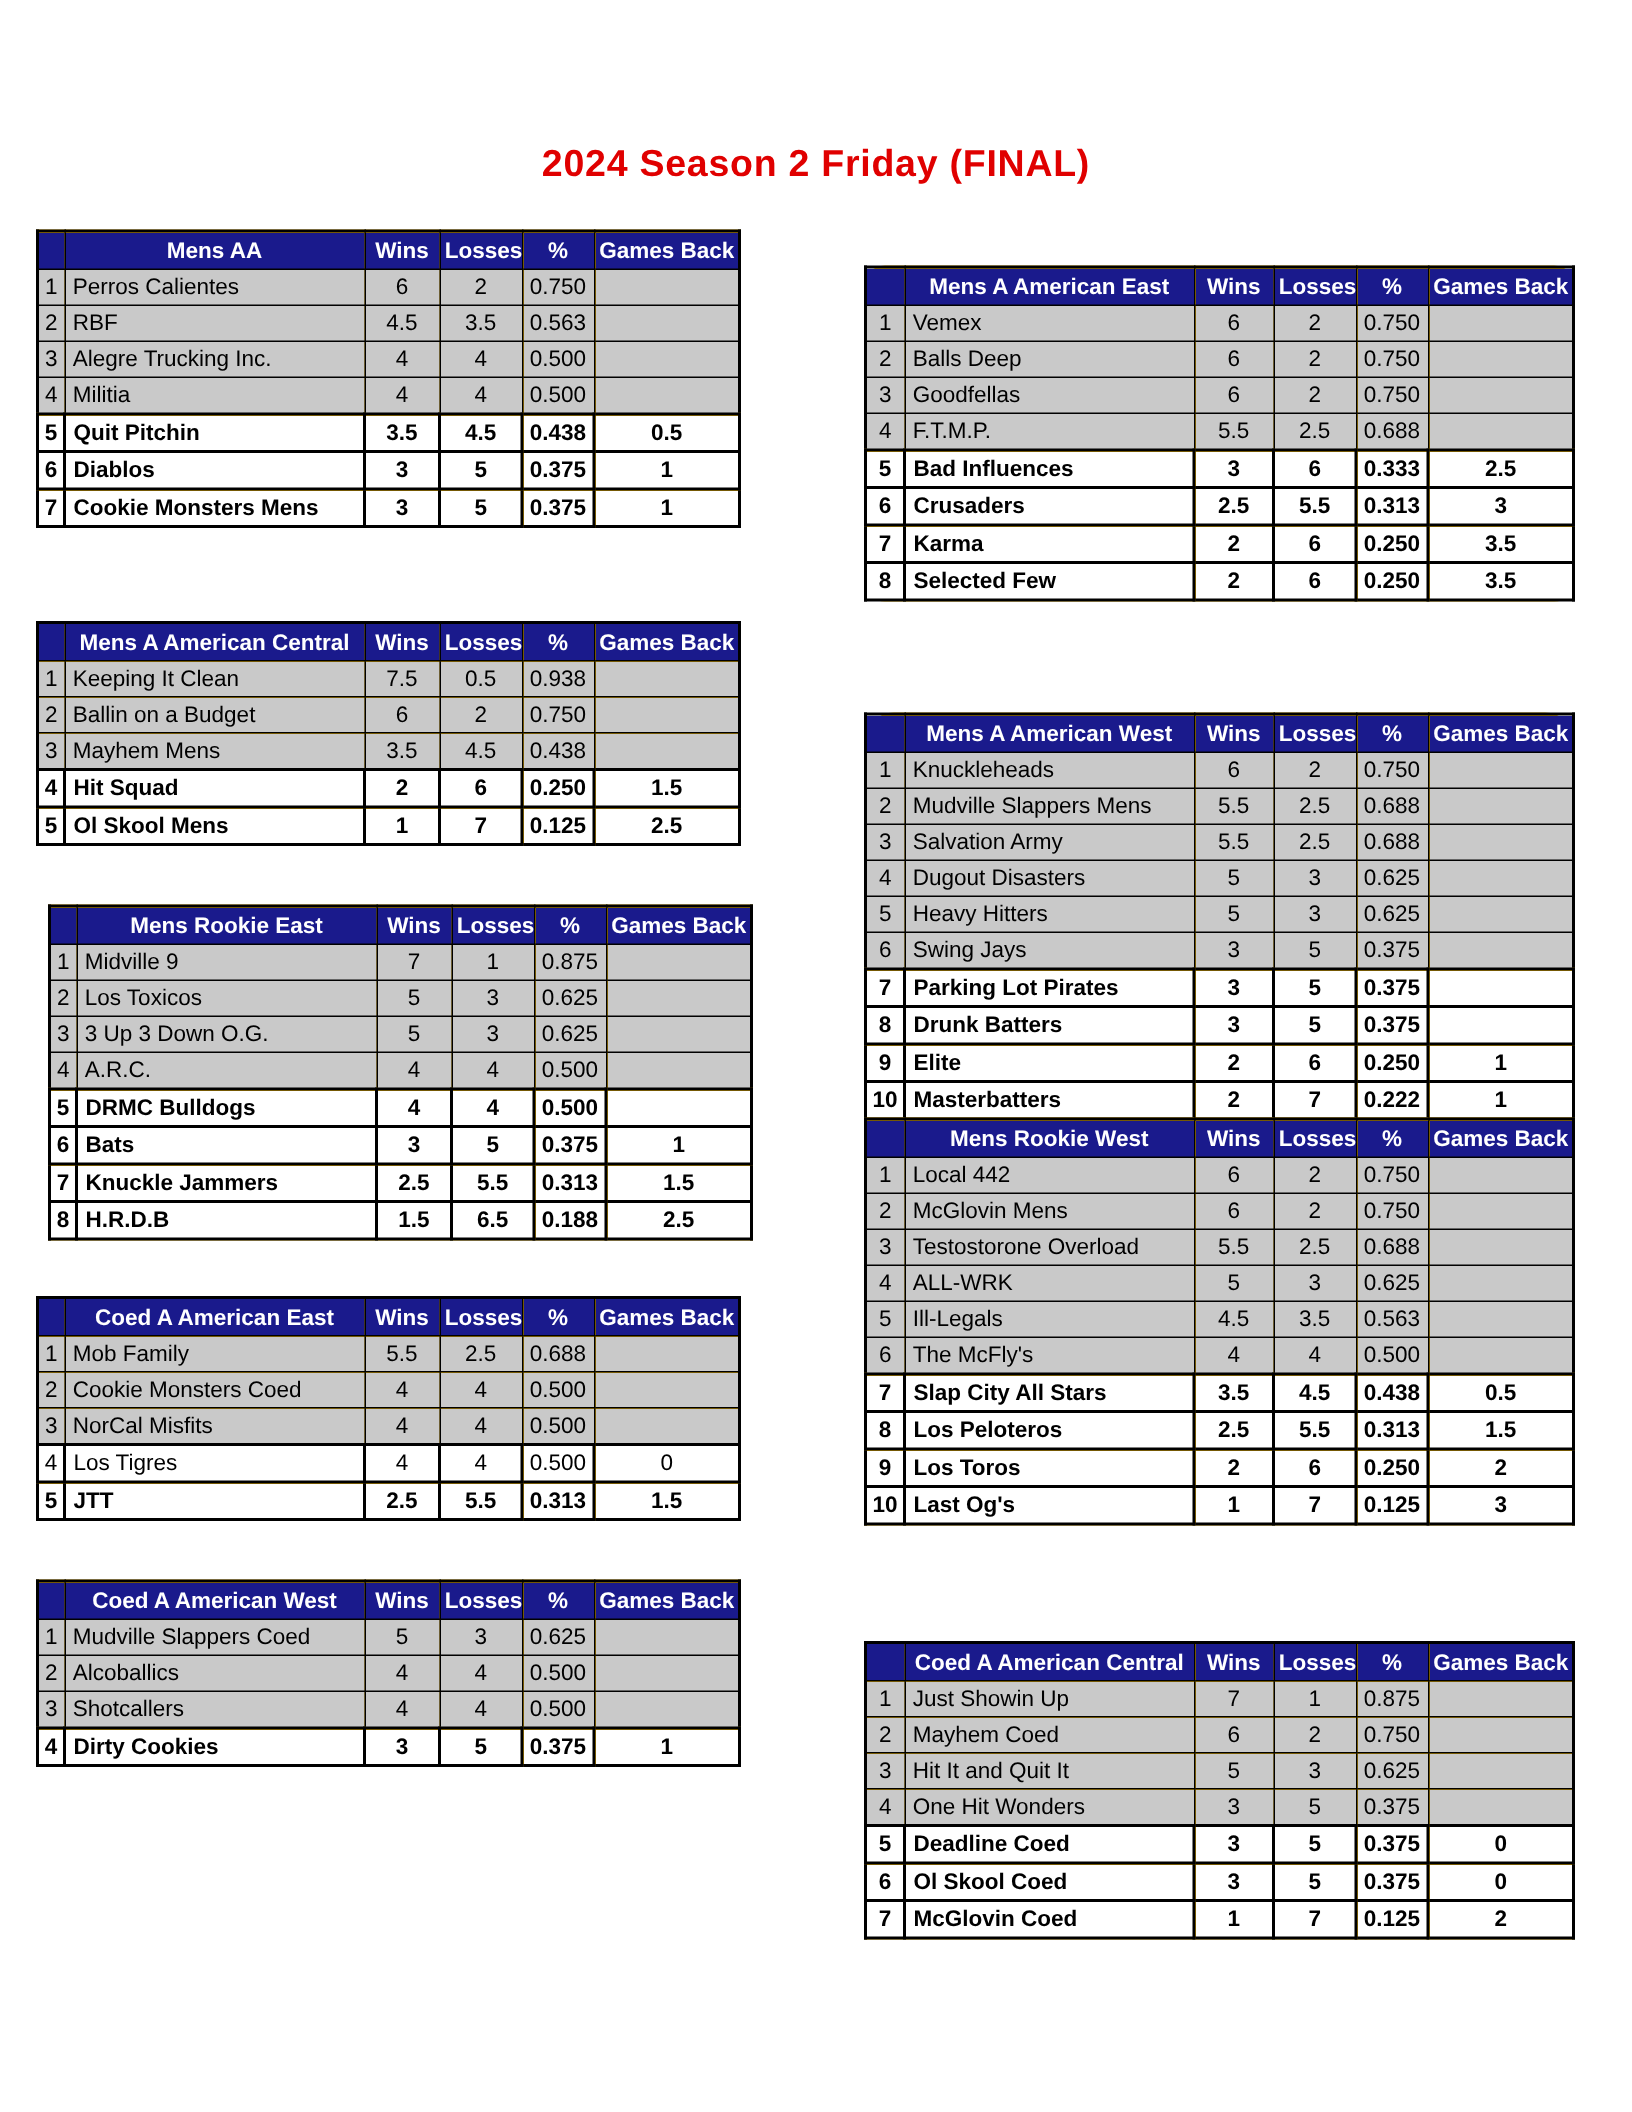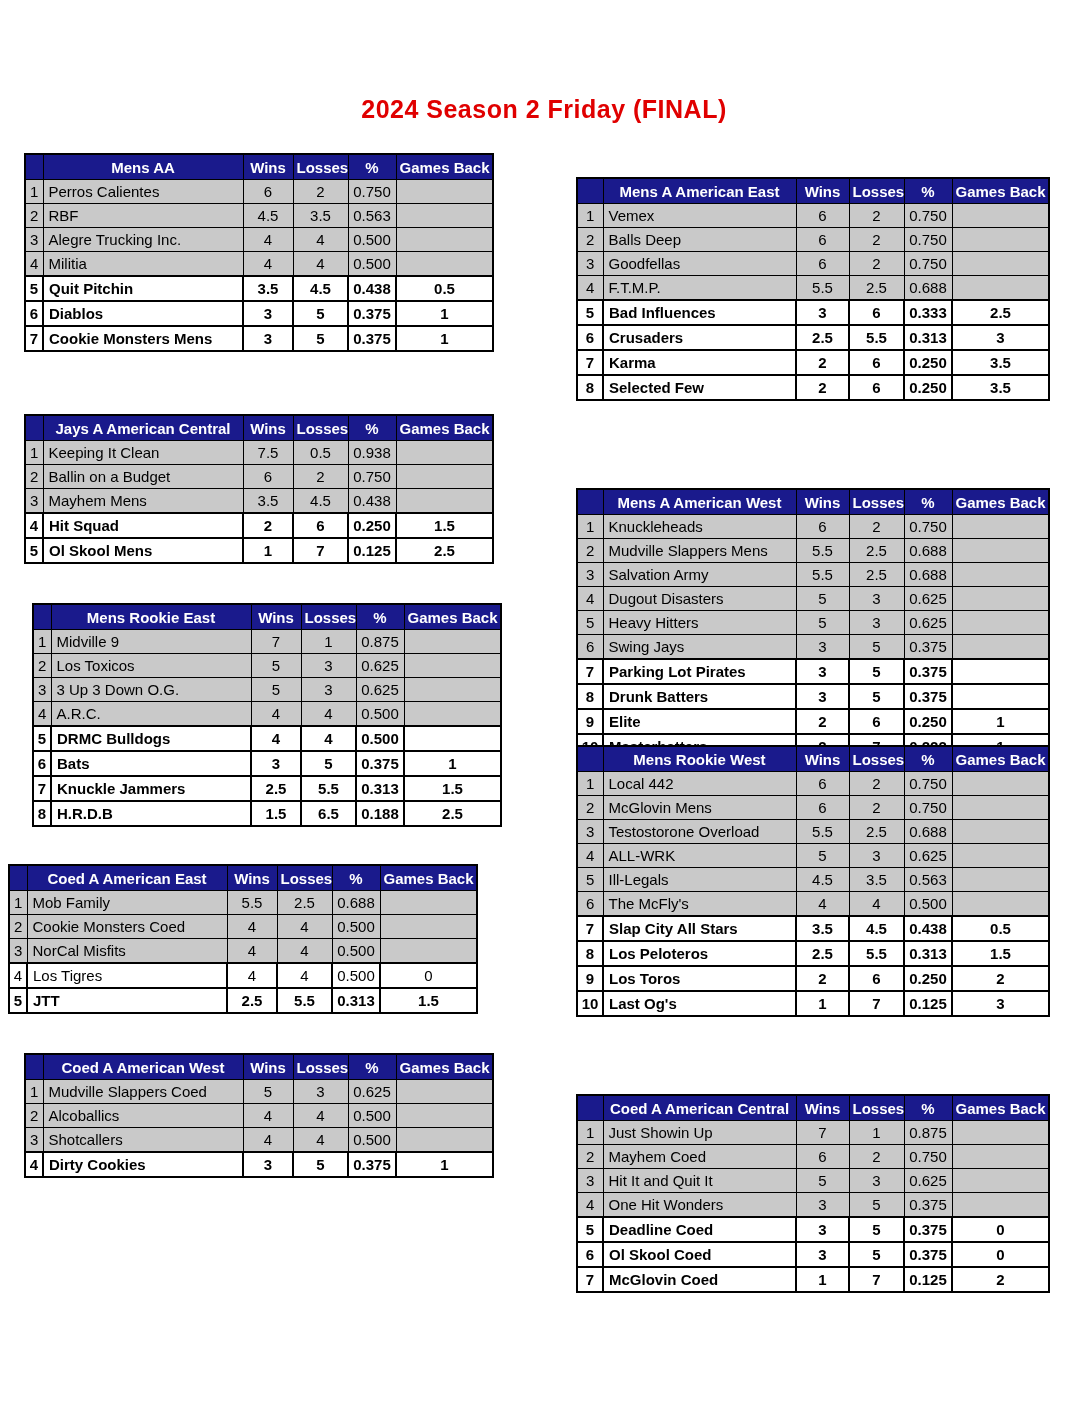--- a/index.html
+++ b/index.html
@@ -67,24 +67,24 @@
   .side-right col.c-team   { width: 193px; }
   .side-right col.c-wins   { width: 53px;  }
   .side-right col.c-losses { width: 55px;  }
   .side-right col.c-pct    { width: 48px;  }
   .side-right col.c-gb     { width: 97px;  }
 
   
   .tbl-0 { left: 24px;  top: 153px;  }
   .tbl-1 { left: 24px;  top: 414px;  }
   .tbl-2 { left: 32px;  top: 603px;  }
-  .tbl-3 { left: 8px;  top: 864px;  }
+  .tbl-3 { left: 24px;  top: 864px;  }
   .tbl-4 { left: 24px;  top: 1053px; }
   .tbl-5 { left: 576px; top: 177px; border-radius: 14px;  }
-  .tbl-6 { left: 576px; top: 488px; border-radius: 20px;  }
+  .tbl-6 { left: 576px; top: 475px; border-radius: 20px;  }
   .tbl-7 { left: 576px; top: 745px;  }
   .tbl-8 { left: 576px; top: 1094px; }
 </style>
 </head>
 <body>
 
 <div class="page">
   <h1 class="title">2024 Season 2 Friday (FINAL)</h1>
   <div id="tables-host">
   <table class="standings tbl-0 side-left">
@@ -171,21 +171,21 @@
       <col class="c-rank">
           <col class="c-team">
           <col class="c-wins">
           <col class="c-losses">
           <col class="c-pct">
           <col class="c-gb">
     </colgroup>
     <thead>
       <tr>
         <th class="rank"></th>
-        <th class="team">Jays A American Central</th>
+        <th class="team">Mens A American Central</th>
         <th>Wins</th>
         <th>Losses</th>
         <th>%</th>
         <th>Games Back</th>
       </tr>
     </thead>
     <tbody>
           <tr class="gray">
             <td class="rank">1</td>
             <td class="team">Keeping It Clean</td>

